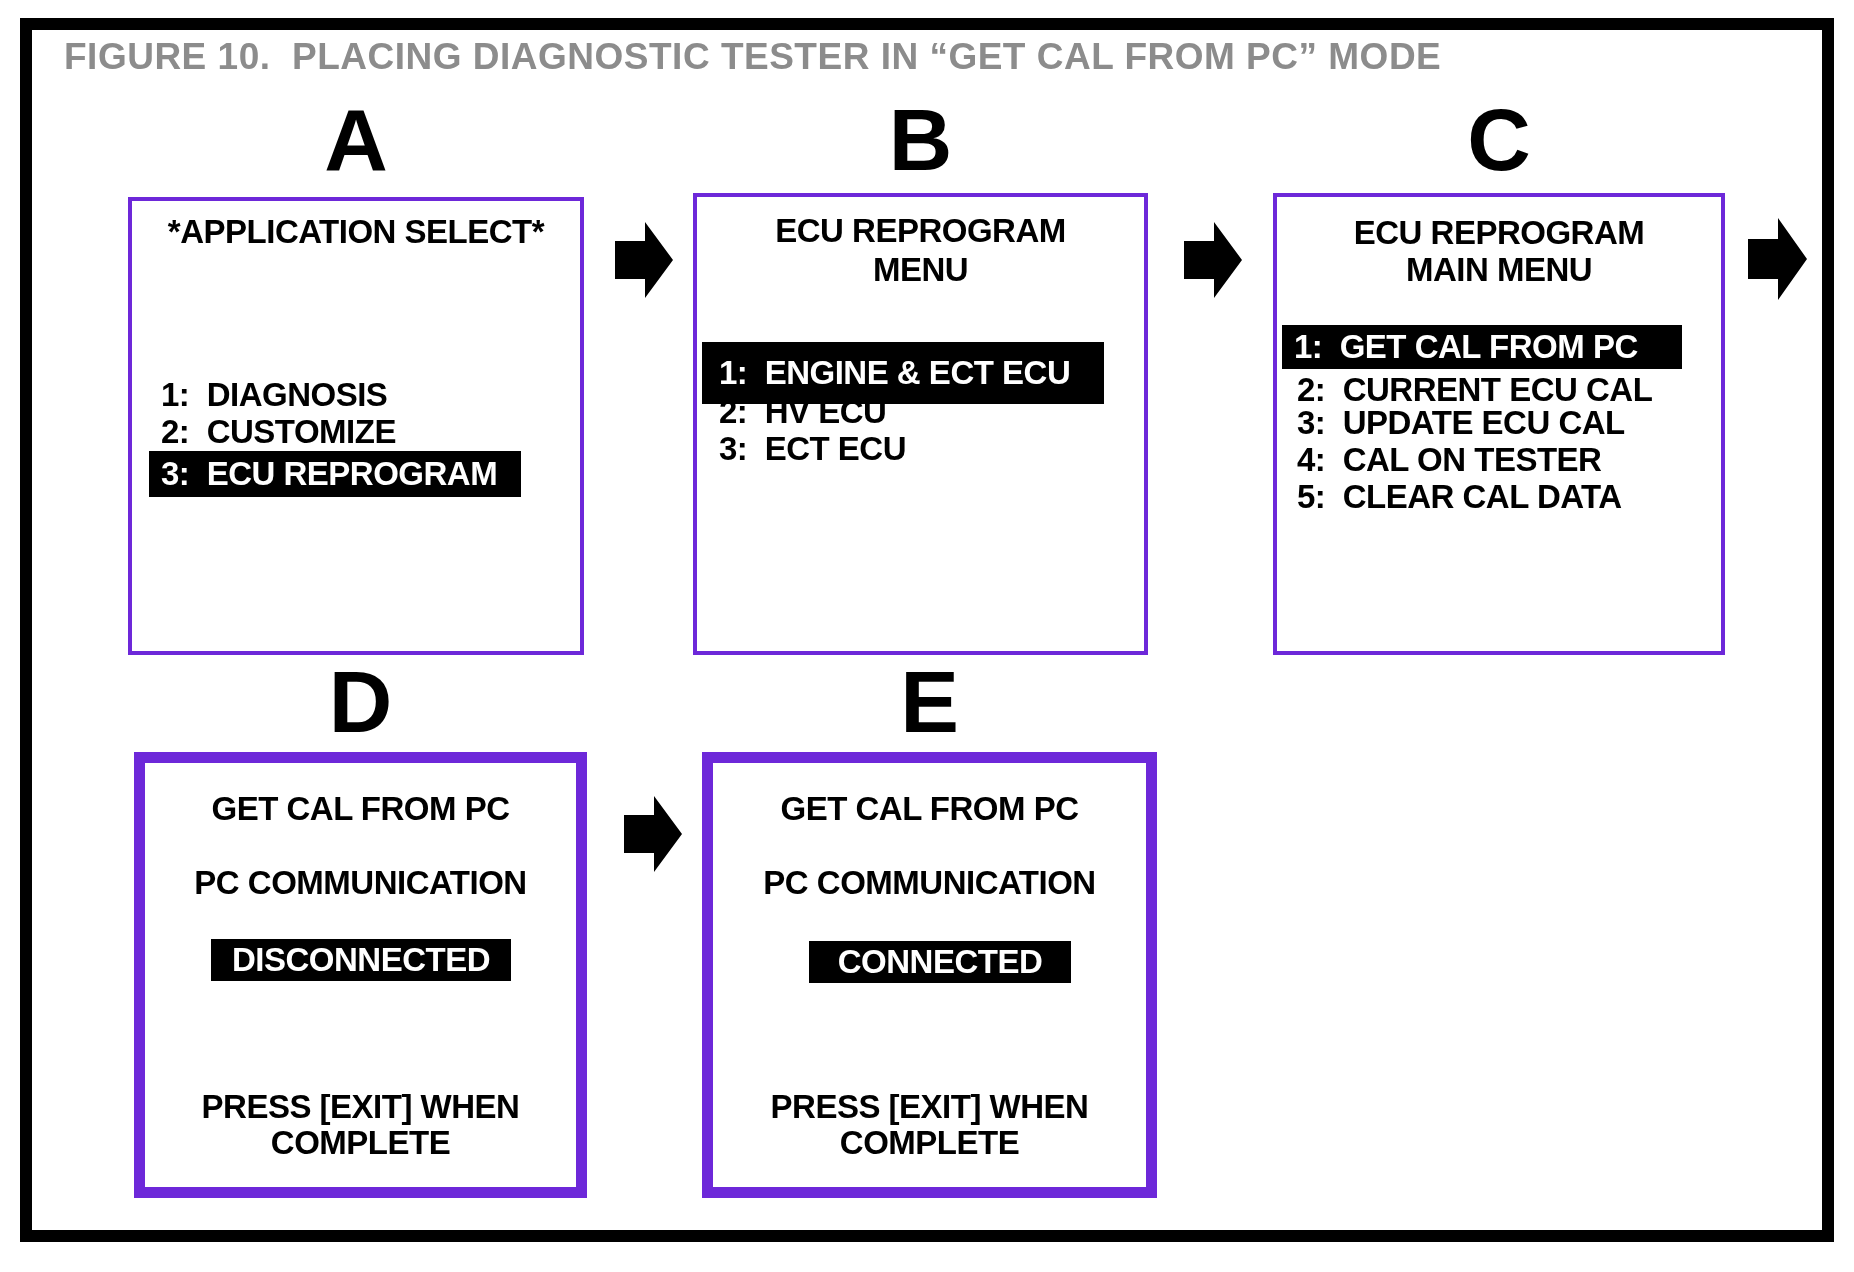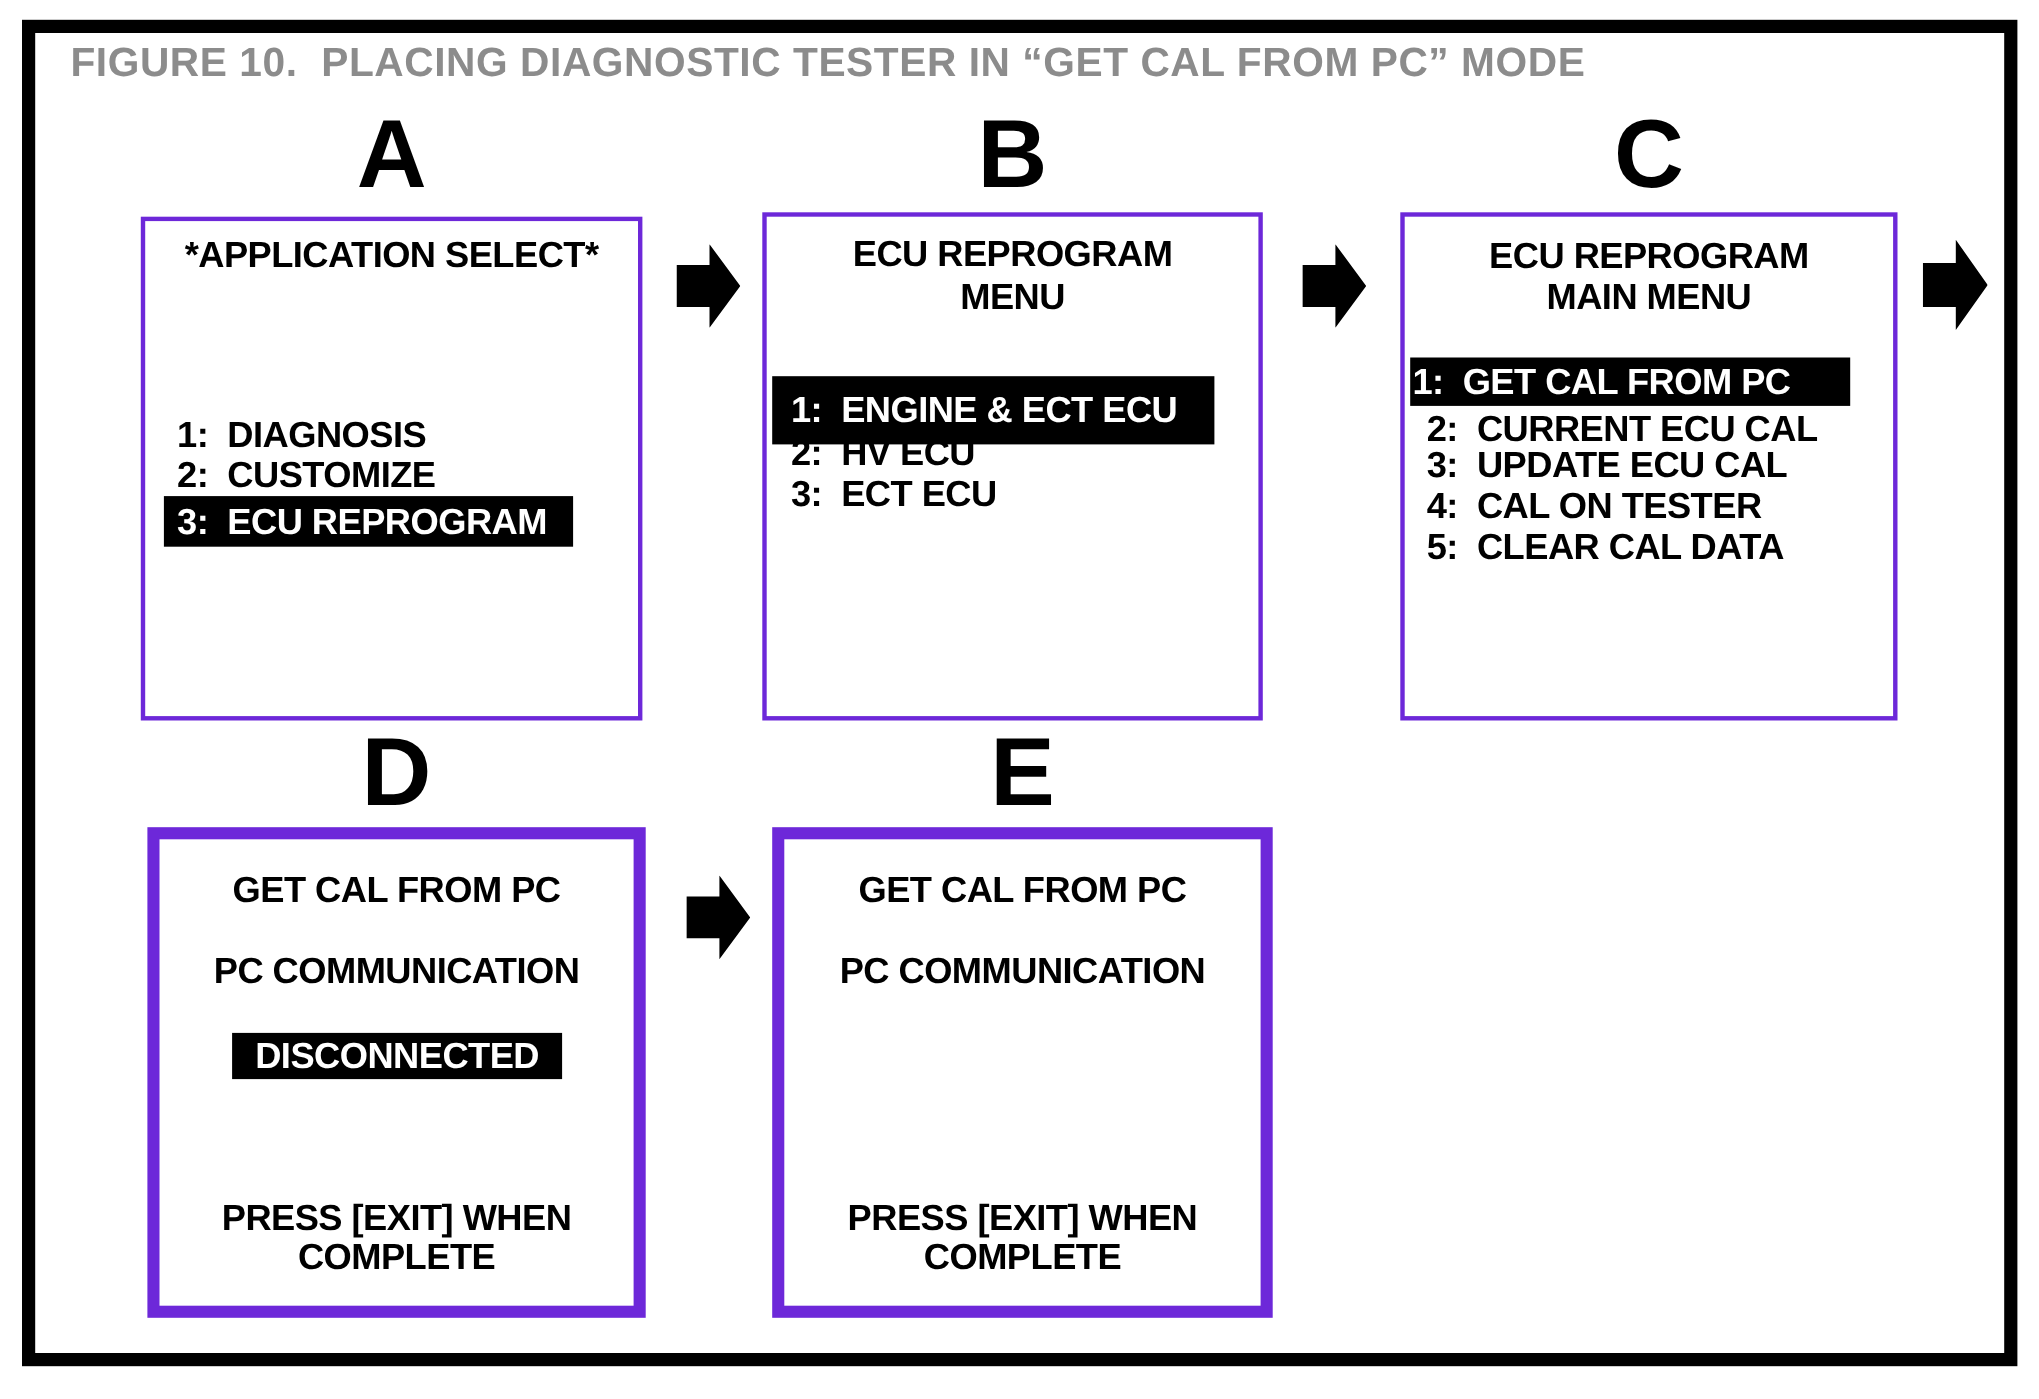--- a/index.html
+++ b/index.html
@@ -76,21 +76,21 @@
 
   <div class="arrow" style="left:1184px;top:222px;">
     <svg width="58" height="76" viewBox="0 0 58 76">
         <polygon points="0,19 30,19 30,0 58,38 30,76 30,57 0,57" fill="#000"></polygon>
       </svg>
   </div>
 
   <div class="box" style="left:1273px;top:193px;width:452px;height:462px;">
     <div class="ctr t33" style="top:17px;">ECU REPROGRAM</div>
     <div class="ctr t33" style="top:54px;">MAIN MENU</div>
-    <div class="hlbar" style="left:5px;top:128px;width:400px;height:44px;padding-left:2px;">
+    <div class="hlbar" style="left:5px;top:128px;width:400px;height:44px;padding-left:12px;">
       <span class="t33">1:  GET CAL FROM PC</span>
     </div>
     <div class="item" style="left:20px;top:175px;">2:  CURRENT ECU CAL</div>
     <div class="item" style="left:20px;top:208px;">3:  UPDATE ECU CAL</div>
     <div class="item" style="left:20px;top:245px;">4:  CAL ON TESTER</div>
     <div class="item" style="left:20px;top:282px;">5:  CLEAR CAL DATA</div>
   </div>
 
   <div class="arrow" style="left:1748px;top:218px;">
     <svg width="59" height="82" viewBox="0 0 59 82">
@@ -110,17 +110,20 @@
 
   <div class="arrow" style="left:624px;top:796px;">
     <svg width="58" height="76" viewBox="0 0 58 76">
         <polygon points="0,19 30,19 30,0 58,38 30,76 30,57 0,57" fill="#000"></polygon>
       </svg>
   </div>
 
   <div class="box thick" style="left:702px;top:752px;width:455px;height:446px;">
     <div class="ctr t33" style="top:27px;">GET CAL FROM PC</div>
     <div class="ctr t33" style="top:101px;">PC COMMUNICATION</div>
+    <div class="hlbar ctrbar" style="left:96px;top:178px;width:262px;height:42px;">
+      <span class="t33">CONNECTED</span>
+    </div>
     <div class="ctr t33" style="top:325px;">PRESS [EXIT] WHEN</div>
     <div class="ctr t33" style="top:361px;">COMPLETE</div>
   </div>
 
 </div>
 
 </body></html>

